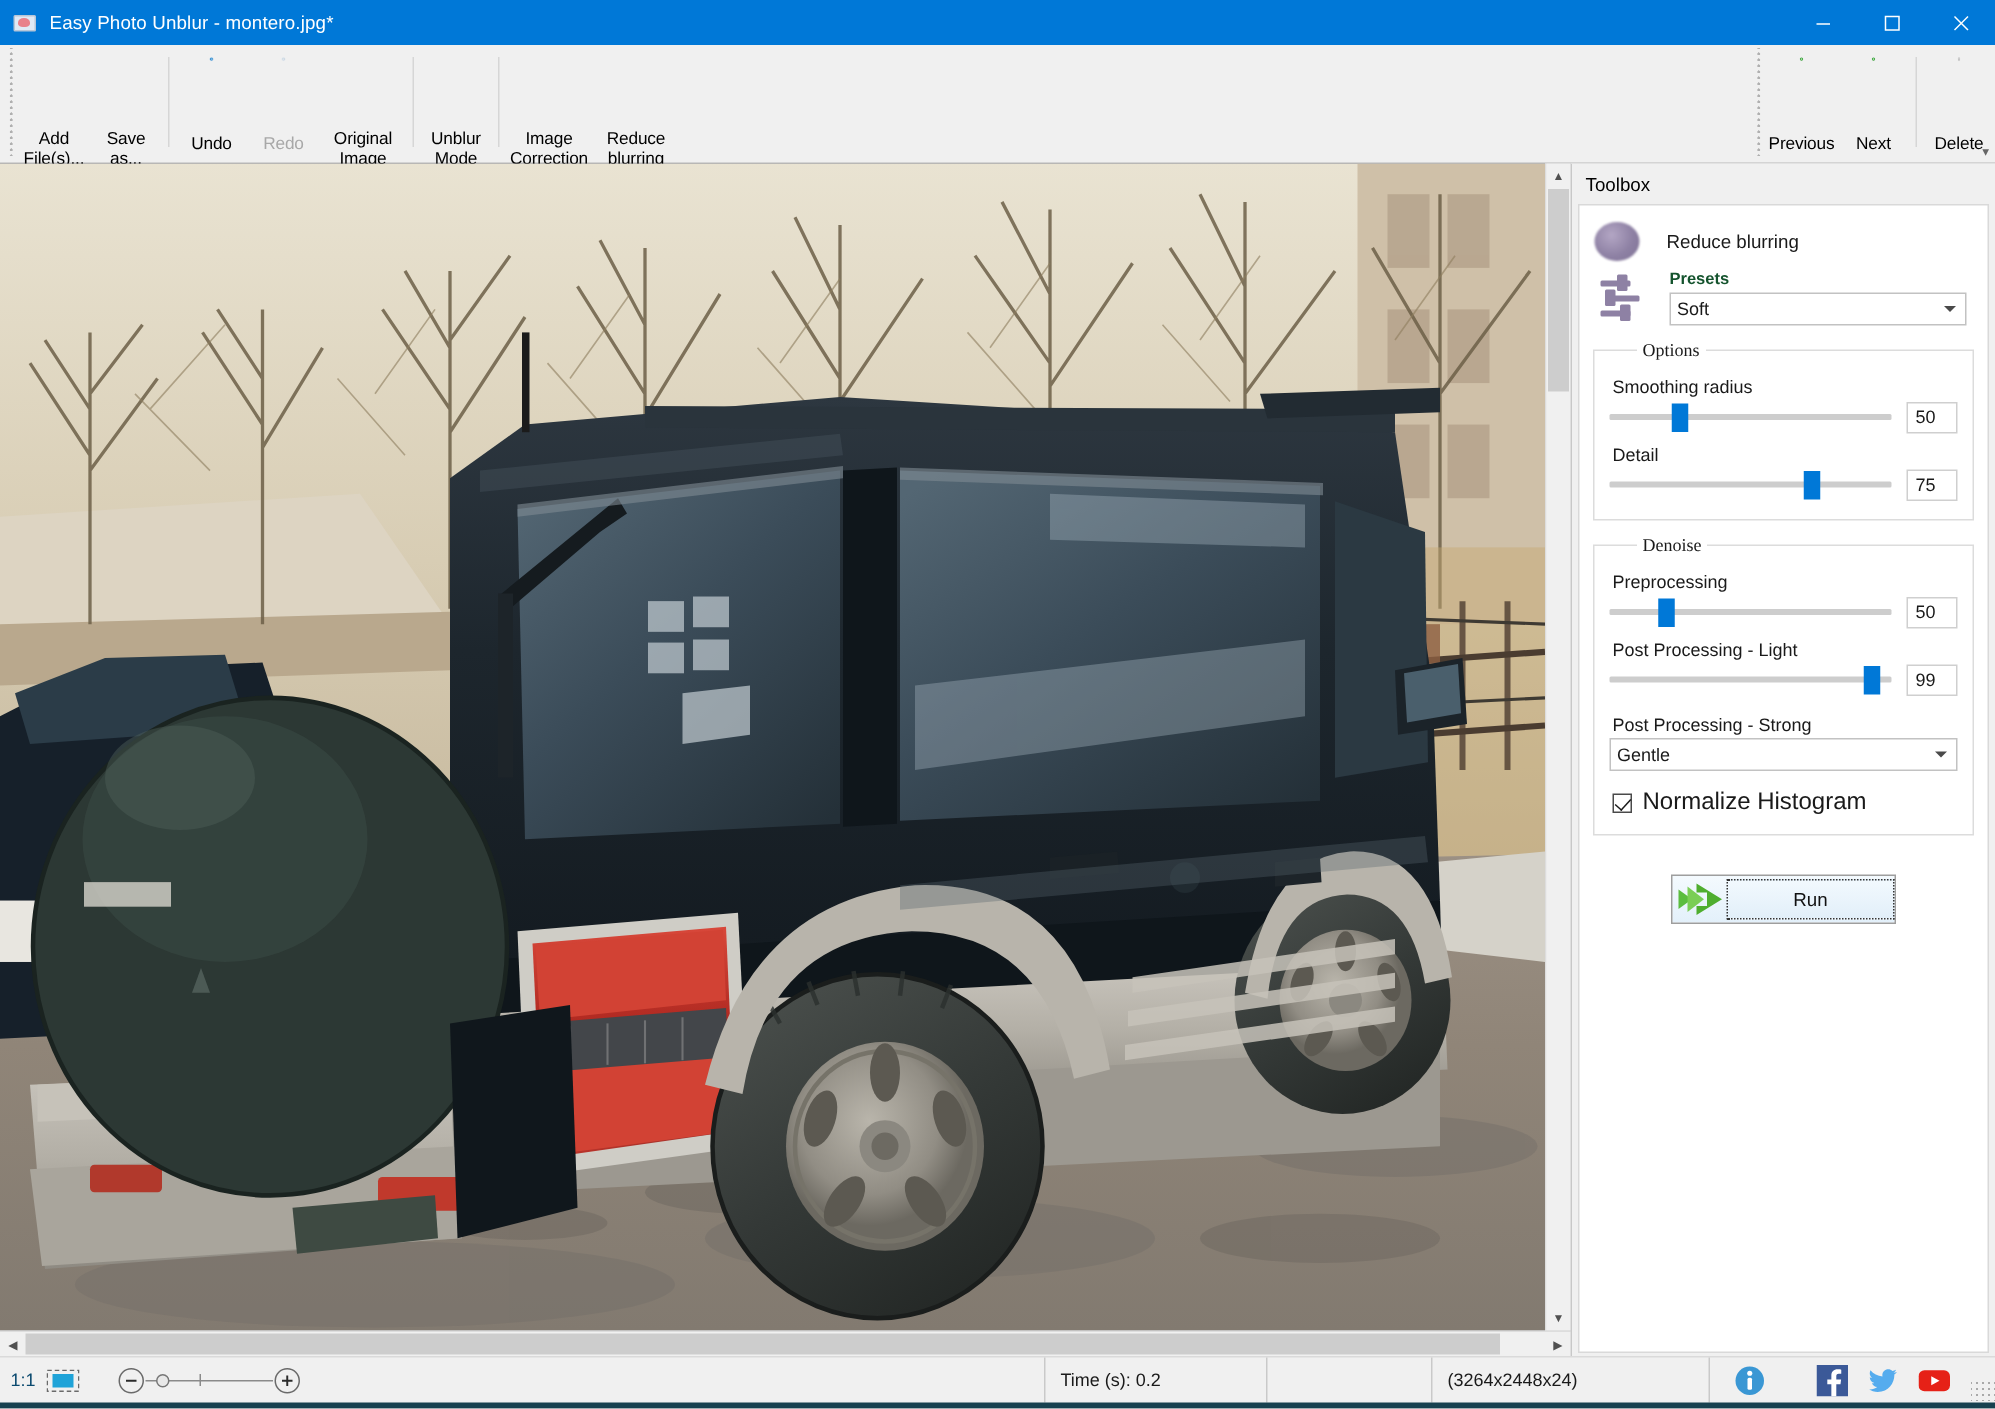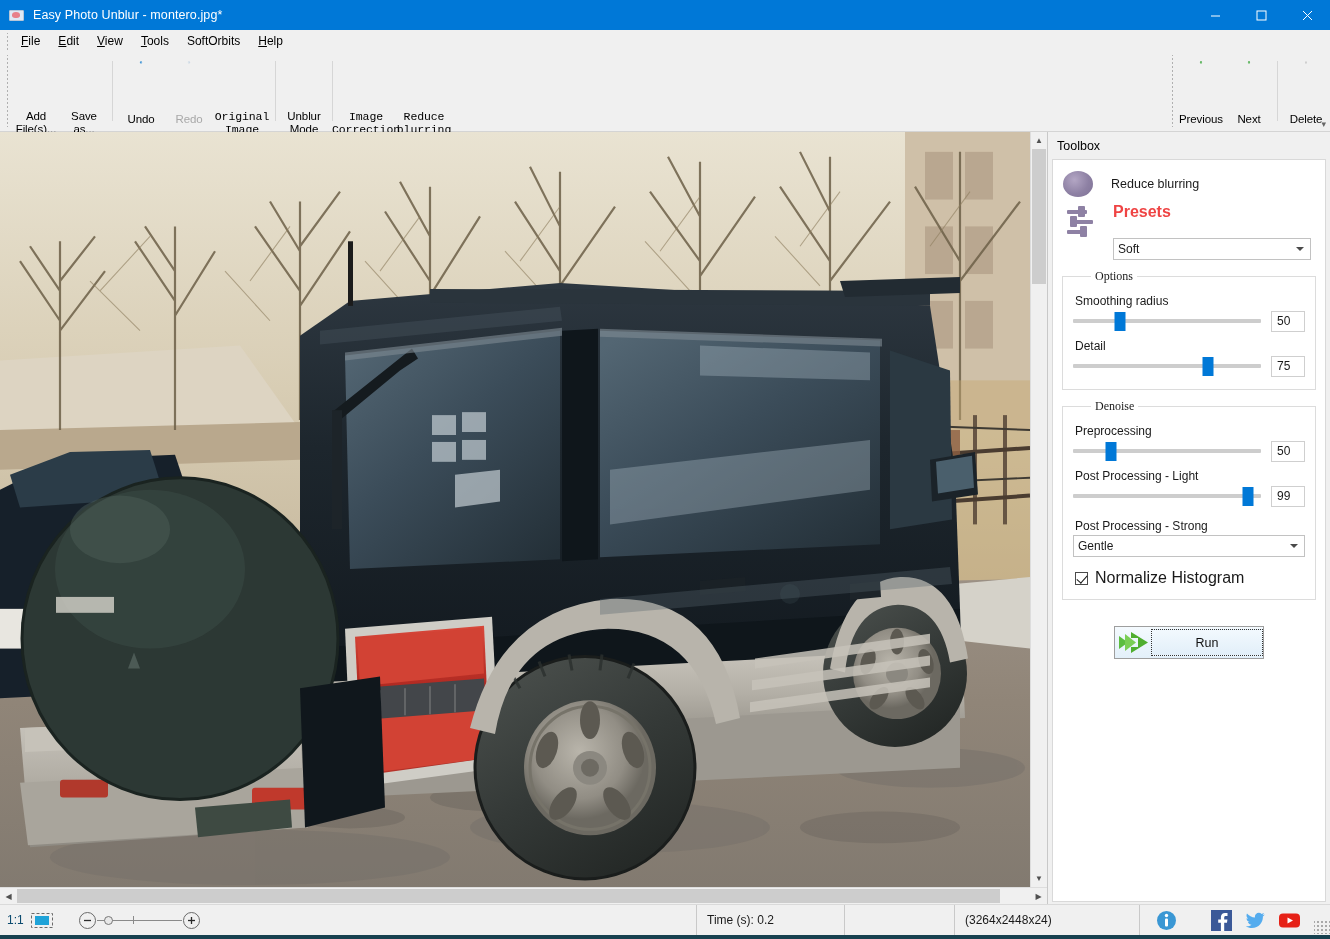--- a/index.html
+++ b/index.html
@@ -61,21 +61,21 @@
     width: 9px; height: 72px; margin-left: 3px; margin-top: 2px;
     background-image: radial-gradient(circle, #b0b0b0 1px, transparent 1px);
     background-size: 3px 4px; background-position: 3px 2px; background-repeat: repeat-y;
     flex: 0 0 9px;
   }
   .tb-btn {
     width: 48px; min-width: 48px; height: 72px; margin-top: 2px;
     display: flex; flex-direction: column; align-items: center; justify-content: flex-start;
     padding-top: 5px; cursor: default; border: 1px solid transparent; border-radius: 2px; gap: 47px;
   }
-  .tb-btn.wide { width: 58px; min-width:58px;font-family:Liberation Mono, monospace; }
+  .tb-btn.wide { width: 58px; min-width:58px; }
   .tb-btn .ic { width: 34px; height: 34px; display:block; margin-bottom: 2px; }
   .tb-btn .lbl {
     font-size: 11.5px; color: #000; line-height: 13px; text-align: center;
     white-space: pre-line; letter-spacing: -0.1px;
   }
   .tb-btn.disabled .lbl { color: #a8a8a8; }
   .tb-sep { width: 1px; height: 60px; background: #d6d6d6; margin: 8px 4px 0 4px; flex:0 0 1px;}
   .tb-spacer { flex: 1; }
   .tb-overflow {
     position:absolute; right: 4px; bottom: 2px; font-size: 9px; color:#666;
@@ -125,21 +125,21 @@
   .blur-ic {
     width: 30px; height: 26px; border-radius: 50%;
     background: radial-gradient(circle at 38% 34%, #b3a6c4 0%, #8e81a4 55%, #7e7195 100%);
     filter: blur(0.6px); flex: 0 0 30px;
   }
   .tbx-head .t { font-size: 12.5px; color: #1a1a1a; margin-left: 18px; }
 
   .preset-row { display:flex; padding: 6px 0 0 12px; }
   .preset-ic { width: 30px; height: 34px; flex:0 0 30px; margin-top: 2px; }
   .preset-right { margin-left: 18px; flex: 1; padding-right: 14px; }
-  .lbl-bold { font-size: 16px; font-weight: bold; color: #ef4444; margin-bottom: 17px; }
+  .lbl-bold { font-size: 11px; font-weight: bold; color: #14532d; margin-bottom: 3px; }
 
   select.combo, .combo {
     width: 100%; height: 22px; font-size: 12px; font-family: "Liberation Sans", sans-serif;
     background: #fff; border: 1px solid #c2c2c2; color: #1a1a1a;
     padding: 1px 4px; position: relative; display: flex; align-items: center;
   }
   .combo .arrow {
     position: absolute; right: 6px; top: 50%; transform: translateY(-50%);
     width: 0; height: 0; border-left: 4px solid transparent; border-right: 4px solid transparent;
     border-top: 4px solid #4a4a4a;
@@ -252,29 +252,20 @@
         </svg>
     </div>
     <div class="winbtn close">
       <svg width="11" height="11" viewBox="0 0 11 11">
           <line x1="1" y1="1" x2="10" y2="10" stroke="#fff" stroke-width="1"></line>
           <line x1="10" y1="1" x2="1" y2="10" stroke="#fff" stroke-width="1"></line>
         </svg>
     </div>
   </div>
 
-  <div class="menubar">
-    <div class="menu-grip"></div>
-    <div class="menu-item"><u>F</u><span>ile</span></div>
-    <div class="menu-item"><u>E</u><span>dit</span></div>
-    <div class="menu-item"><u>V</u><span>iew</span></div>
-    <div class="menu-item"><u>T</u><span>ools</span></div>
-    <div class="menu-item">SoftOrbits</div>
-    <div class="menu-item"><u>H</u><span>elp</span></div>
-  </div>
 
   <div class="toolbar">
     <div class="tb-grip"></div>
 
     <div class="tb-btn">
       <svg class="ic" viewBox="0 0 34 34">
         <path d="M4 11 h11 l3 3 h12 v4 H4 Z" fill="#1a6fb5"></path>
         <path d="M3 17 h28 l-5 11 H2 Z" fill="#2e9ad6"></path>
         <path d="M9 6 h18 v6 H9 Z" fill="#fff" stroke="#8fb6d4" stroke-width=".7"></path>
         <g stroke="#7aa9cc" stroke-width="1">

